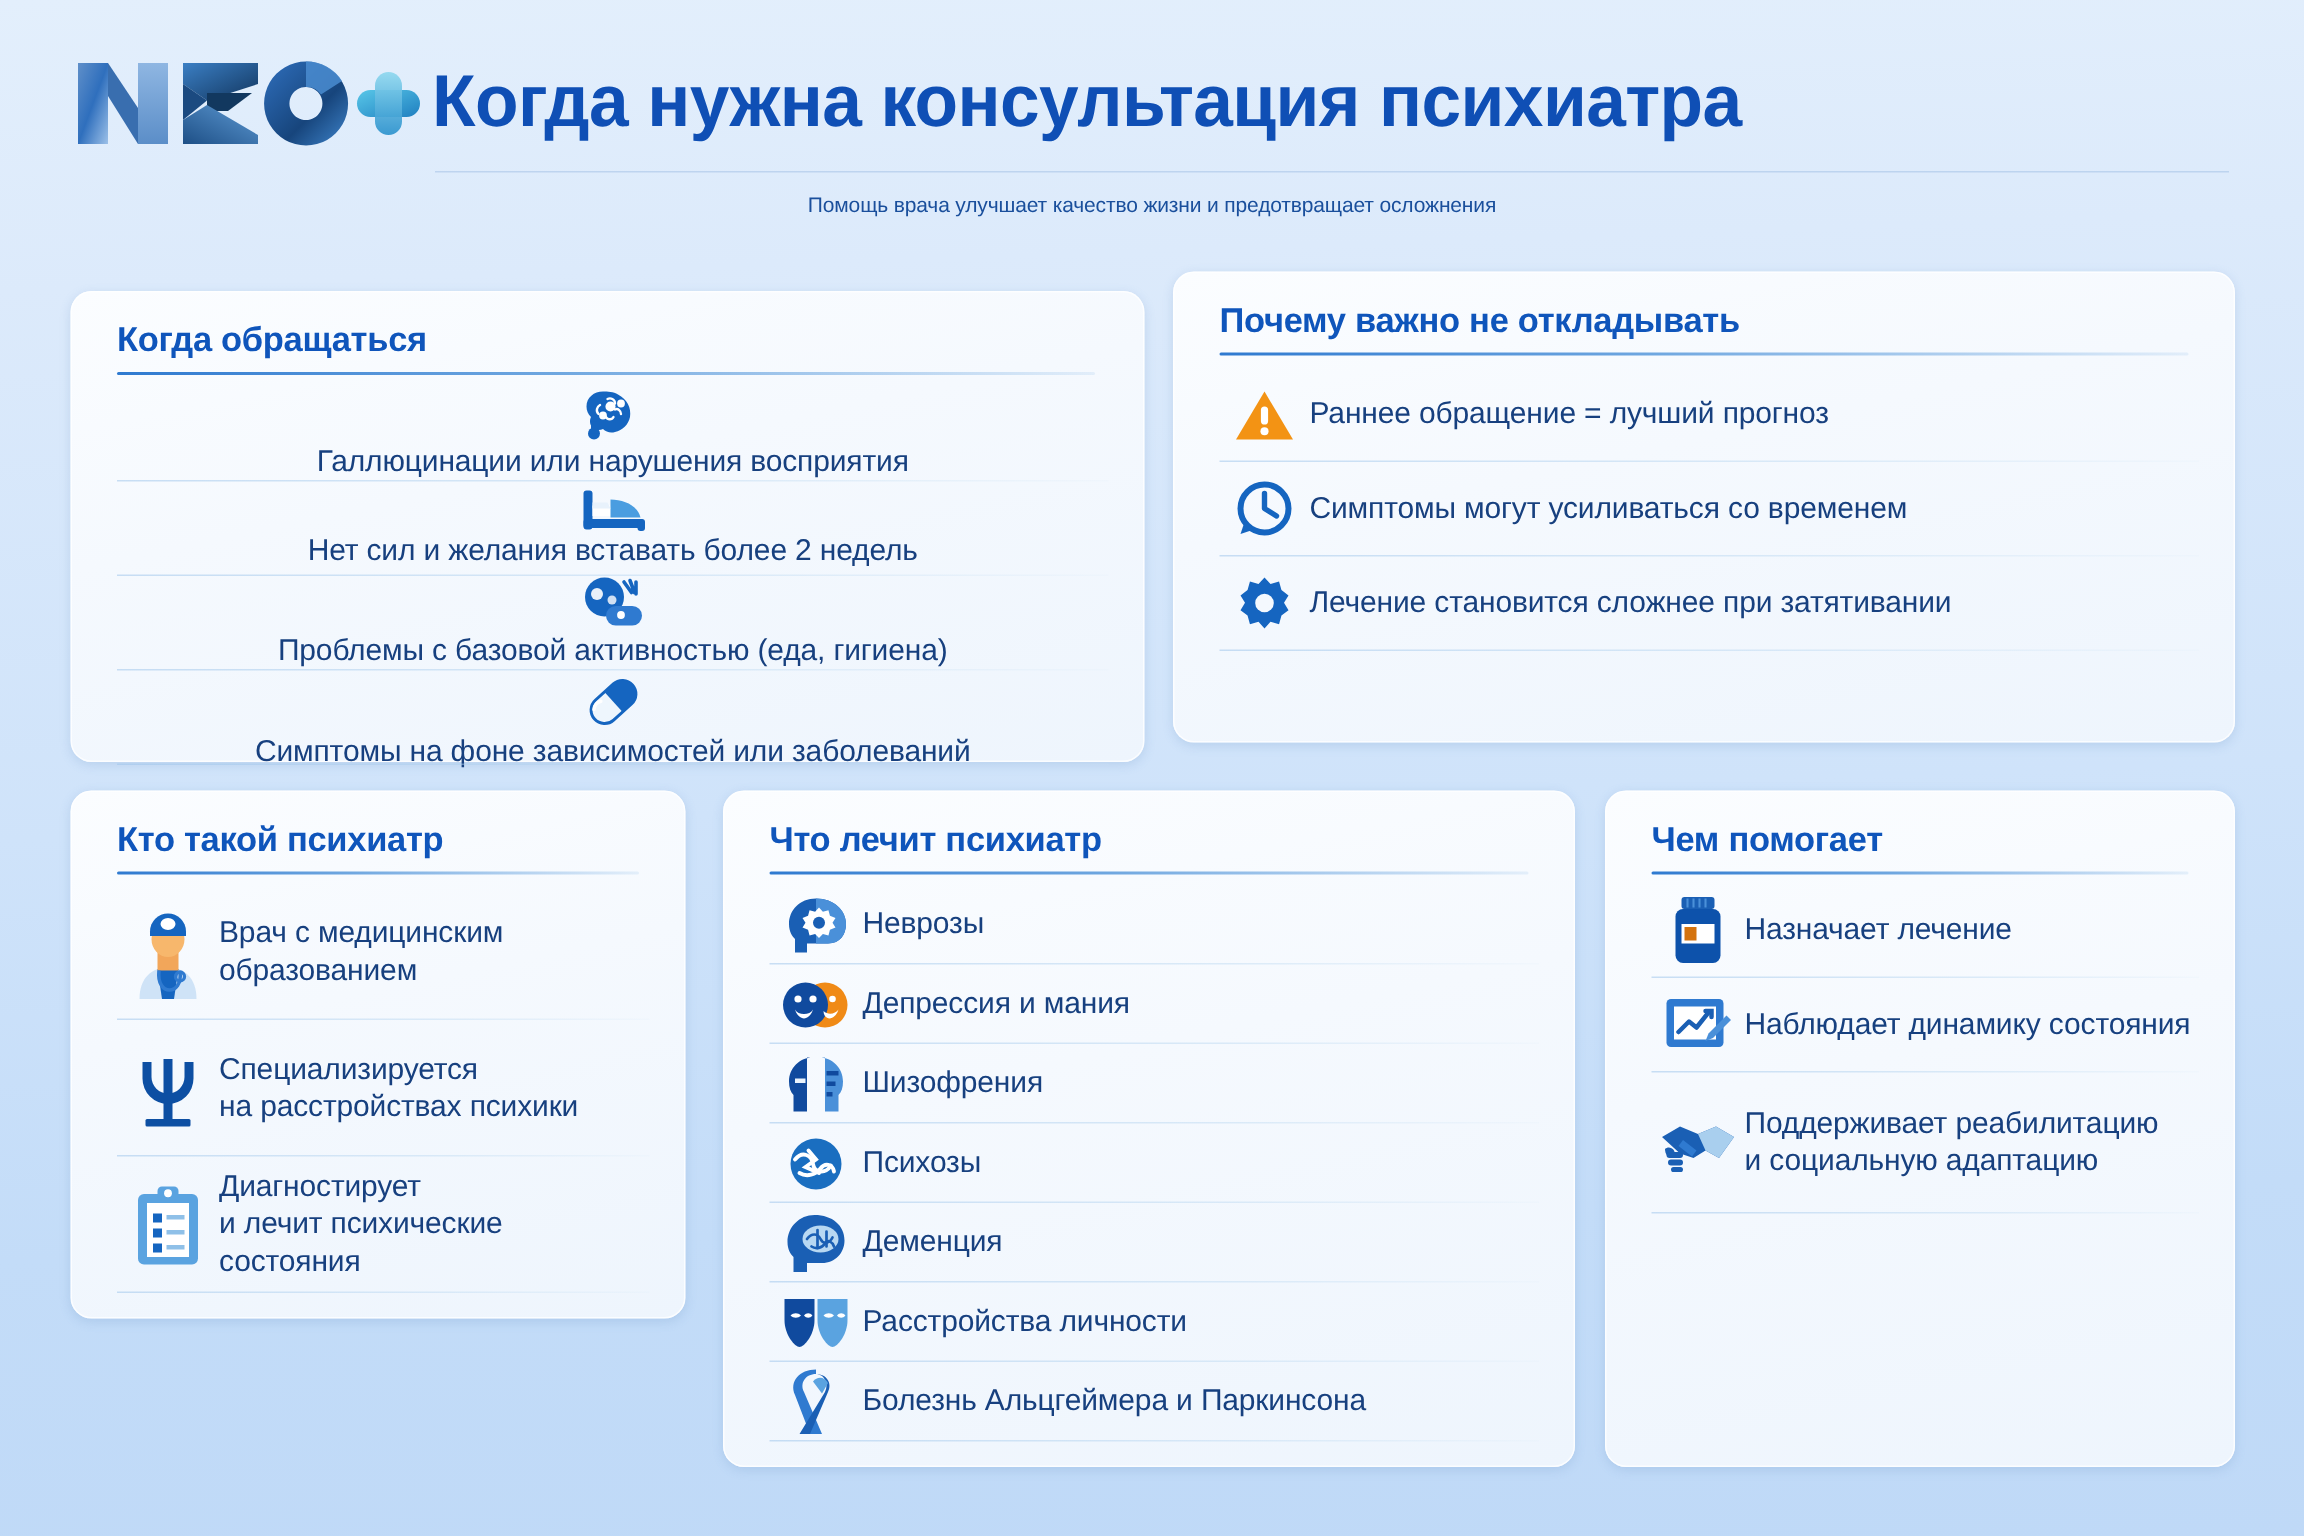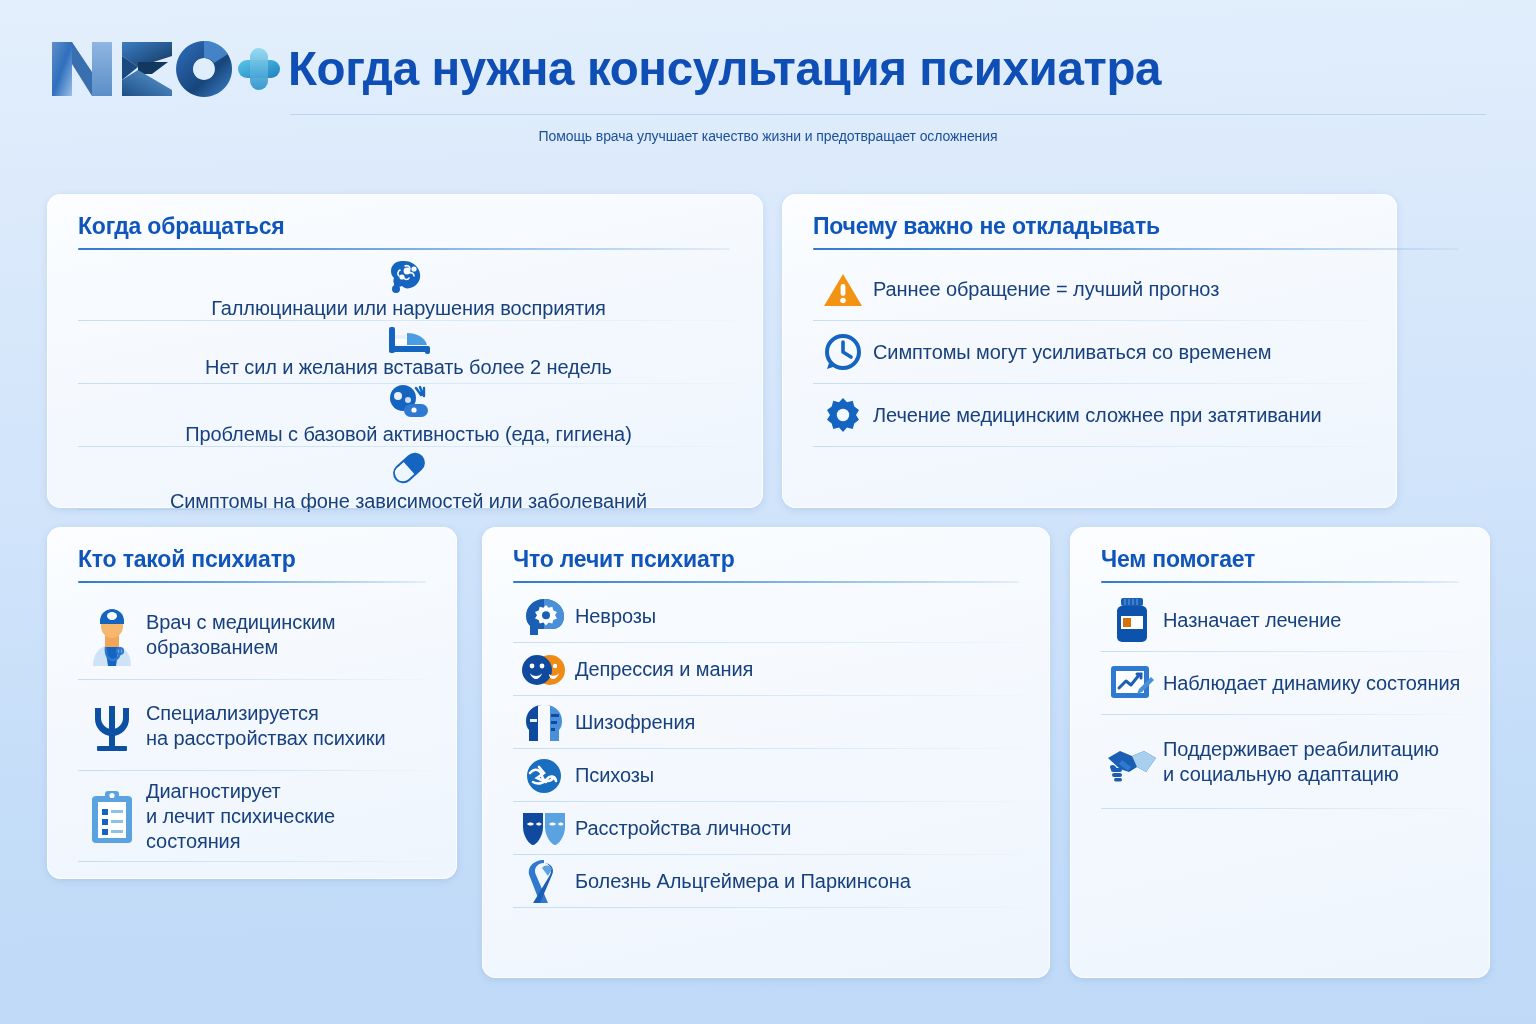--- a/index.html
+++ b/index.html
@@ -128,21 +128,21 @@
 
   .row-label {
     font-size: 20px;
     color: #17407f;
     line-height: 1.24;
     letter-spacing: -0.1px;
   }
 
   
   #card-when      { left: 47px;   top: 194px; width: 716px; height: 314px; }
-  #card-why       { left: 782px;  top: 194px; width: 615px; height: 314px; }
+  #card-why       { left: 782px;  top: 181px; width: 708px; height: 314px; }
   #card-who       { left: 47px;   top: 527px; width: 410px; height: 352px; }
   #card-treats    { left: 482px;  top: 527px; width: 568px; height: 451px; padding-left: 15px; }
   #card-helps     { left: 1070px; top: 527px; width: 420px; height: 451px; padding-left: 36px; }
 
   #card-when   .card-title-rule { width: 652px; }
   #card-why    .card-title-rule { width: 646px; }
   #card-who    .card-title-rule { width: 348px; }
   #card-treats .card-title-rule { width: 506px; }
   #card-helps  .card-title-rule { width: 358px; }
 
@@ -329,21 +329,21 @@
       <div class="row-sep"></div>
     </div>
 
     <div class="row">
       <div class="row-icon">
         <svg width="38" height="38" viewBox="0 0 38 38">
           <path fill="#1565c0" d="M19 1l4 4.3 5.7-1.6 1.6 5.7L35 13l-3 4.9 3 4.9-4.7 3.6-1.6 5.7-5.7-1.6L19 35l-4-4.5-5.7 1.6-1.6-5.7L3 22.8l3-4.9-3-4.9 4.7-3.6 1.6-5.7L15 5.3z"></path>
           <circle cx="19" cy="18" r="6.2" fill="#f4f9fe"></circle>
         </svg>
       </div>
-      <div class="row-label">Лечение медицинским сложнее при затятивании</div>
+      <div class="row-label">Лечение становится сложнее при затятивании</div>
       <div class="row-sep"></div>
     </div>
 
   </div>
 </div>
 
 <div class="card" id="card-who">
   <div class="card-title">Кто такой психиатр</div>
   <div class="card-title-rule"></div>
   <div class="rows">
@@ -471,20 +471,35 @@
             <path d="M7 17c5-6 11-3 12 3s8 7 12 1"></path>
             <path d="M10 26c5 3 11 1 14-3s8-3 9 2"></path>
             <path d="M16 11l5 6-7 5 9 4"></path>
           </g>
         </svg>
       </div>
       <div class="row-label">Психозы</div>
       <div class="row-sep"></div>
     </div>
 
+    <div class="row">
+      <div class="row-icon">
+        <svg width="46" height="44" viewBox="0 0 46 44">
+          <path d="M22 3C12 3 4 11 4 21c0 5 2 8 4 10v10h9v-6h10c9 0 15-7 15-15 0-10-8-17-20-17z" fill="#1a5fb4"></path>
+          <ellipse cx="26" cy="19" rx="12" ry="9" fill="#b8d8f2"></ellipse>
+          <g stroke="#1a5fb4" stroke-width="1.8" fill="none" stroke-linecap="round">
+            <path d="M17 19c3-4 7-4 9 0s6 3 8-1"></path>
+            <path d="M20 24c3 2 7 1 9-2s5-1 6 2"></path>
+            <path d="M24 13v12M30 14v10"></path>
+          </g>
+        </svg>
+      </div>
+      <div class="row-label">Деменция</div>
+      <div class="row-sep"></div>
+    </div>
 
     <div class="row">
       <div class="row-icon">
         <svg width="48" height="36" viewBox="0 0 48 36">
           <path d="M25 2h20v14c0 10-7 18-10 18s-10-8-10-18z" fill="#5aa3e0"></path>
           <path d="M3 2h20v14c0 10-7 18-10 18S3 26 3 16z" fill="#104a9e"></path>
           <g fill="#ffffff">
             <path d="M7 13c2-2 5-2 7 0-2 2-5 2-7 0z"></path>
               <path d="M16 13c1.6-2 4-2 5.6 0-1.6 2-4 2-5.6 0z"></path>
             <path d="M29 13c2-2 5-2 7 0-2 2-5 2-7 0z"></path>

